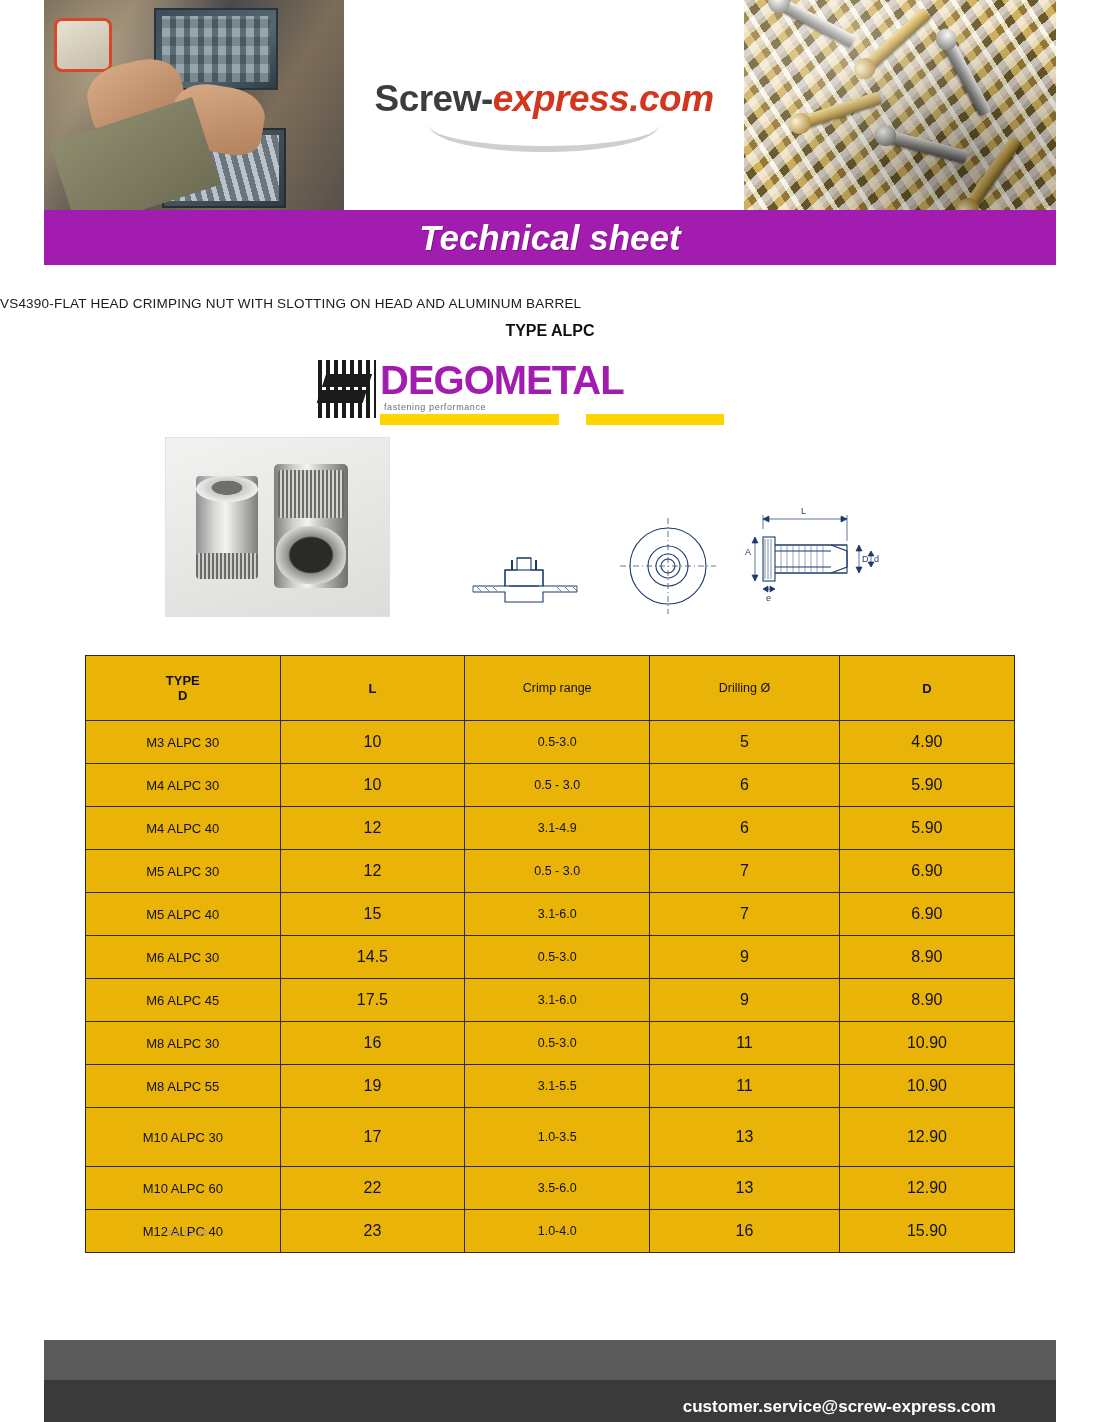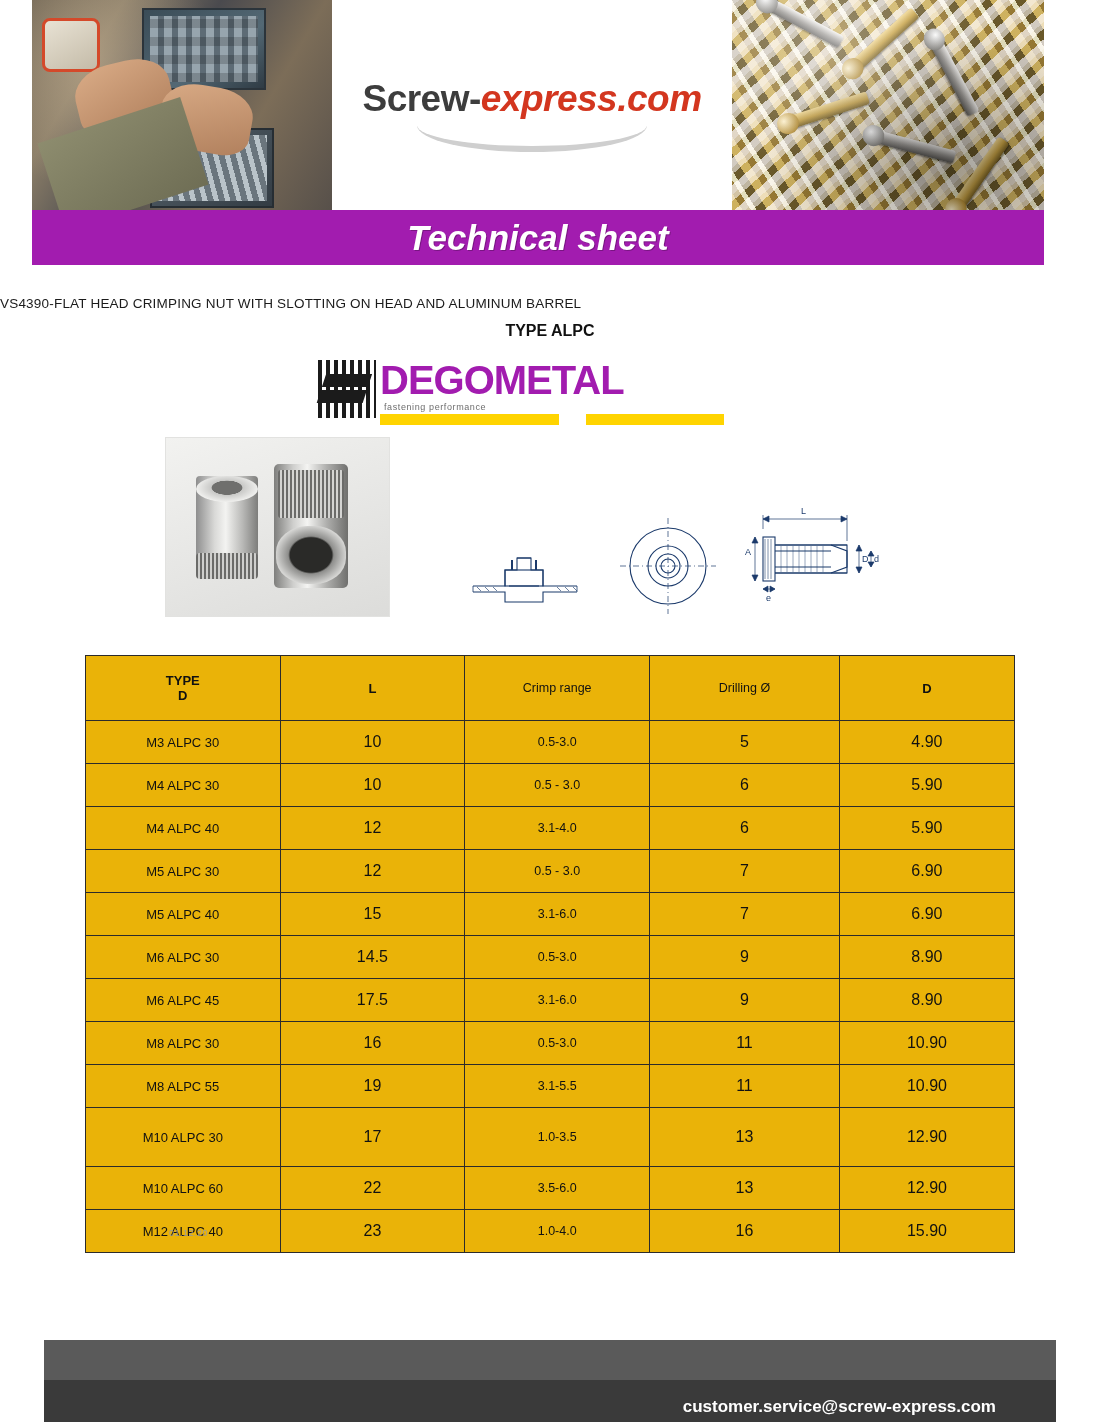--- a/index.html
+++ b/index.html
@@ -7,21 +7,21 @@
     width:1100px;height:1422px;
     background:#ffffff;
     font-family:"Liberation Sans", sans-serif;
     color:#111;
     position:relative;
     overflow:hidden;
   }
 
   
   .header{
-    position:absolute;left:32px;top:0;width:1012px;height:265px;
+    position:absolute;left:44px;top:0;width:1012px;height:265px;
   }
   .hdr-photo-left{
     position:absolute;left:0;top:0;width:300px;height:210px;
     background:
       radial-gradient(circle at 20% 30%, rgba(200,180,150,0.55), transparent 45%),
       linear-gradient(120deg,#6e6352 0%,#8a7d67 22%,#4a4a4e 45%,#7c6d58 70%,#57504a 100%);
     overflow:hidden;
   }
   .hdr-photo-left .tray{
     position:absolute;left:110px;top:8px;width:120px;height:78px;
@@ -377,21 +377,21 @@
     <tr>
       <td class="type">M4 ALPC 30</td>
       <td class="l">10</td>
       <td class="crimp">0.5 - 3.0</td>
       <td class="dr">6</td>
       <td class="d">5.90</td>
     </tr>
     <tr>
       <td class="type">M4 ALPC 40</td>
       <td class="l">12</td>
-      <td class="crimp">3.1-4.0</td>
+      <td class="crimp">3.1-4.9</td>
       <td class="dr">6</td>
       <td class="d">5.90</td>
     </tr>
     <tr>
       <td class="type">M5 ALPC 30</td>
       <td class="l">12</td>
       <td class="crimp">0.5 - 3.0</td>
       <td class="dr">7</td>
       <td class="d">6.90</td>
     </tr>

